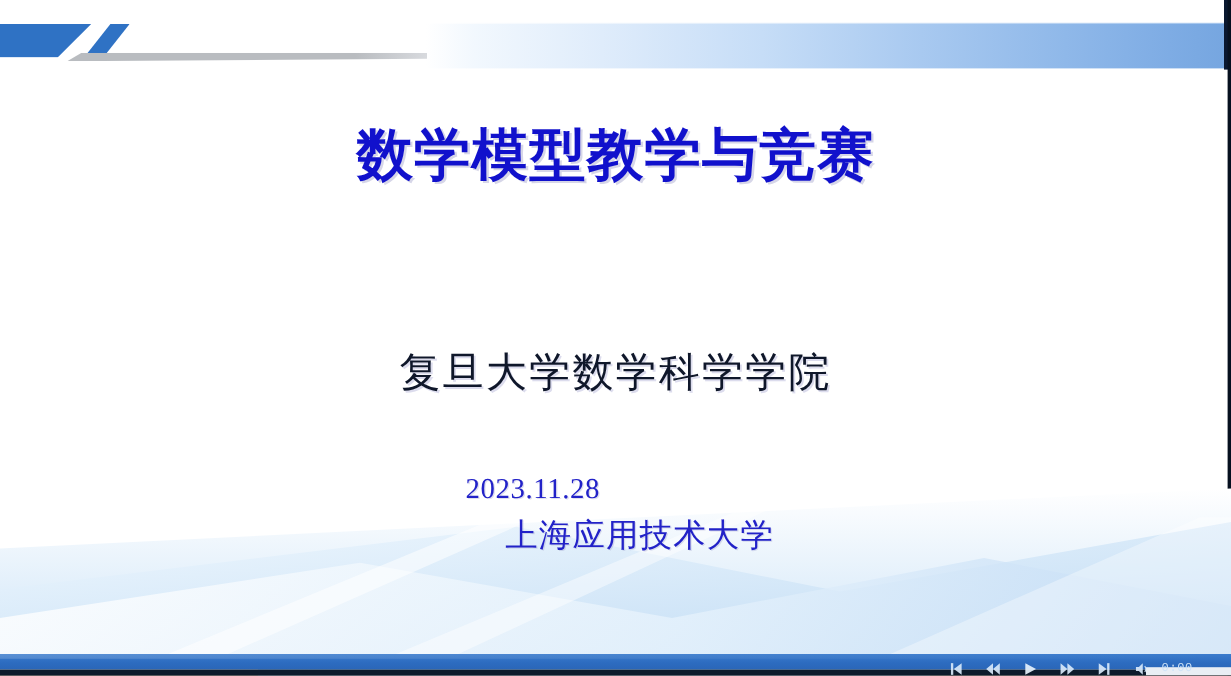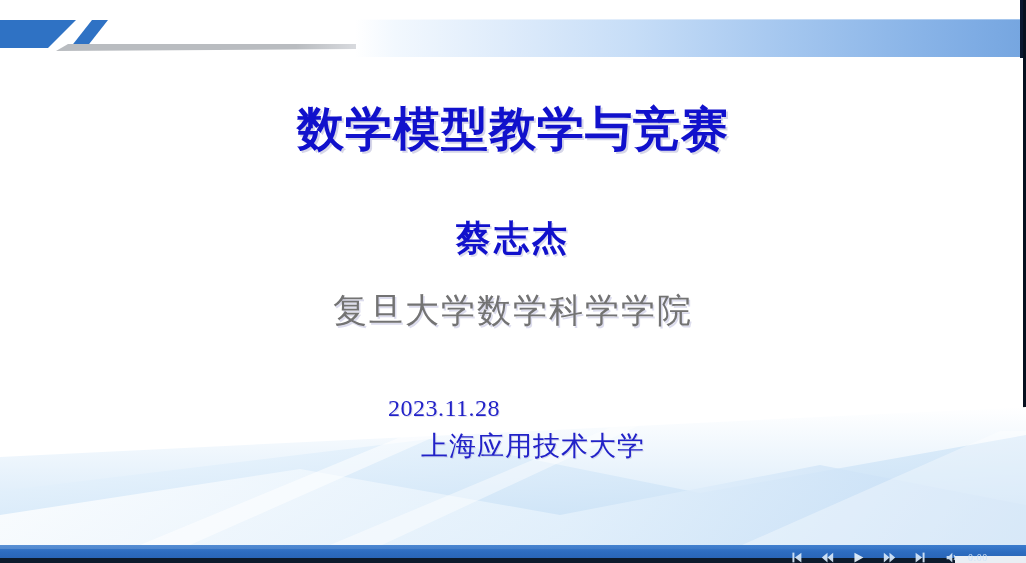--- a/index.html
+++ b/index.html
@@ -152,21 +152,21 @@
     opacity: 0.92;
     display: block;
   }
   .player-time {
     position: absolute;
     left: 968px;
     top: 552px;
     font-size: 10px;
     color: #cfe3f7;
     letter-spacing: 0.5px;
-    font-family: Liberation Serif, serif;
+    font-family: Liberation Mono, monospace;
     white-space: nowrap;
   }
   .player-panel-bg {
     position: absolute;
     left: 955px;
     top: 556px;
     width: 71px;
     height: 7px;
     background: #e9eef4;
   }
@@ -205,21 +205,21 @@
     text-shadow: 1.5px 1.5px 0 rgba(130,130,190,0.28);
   }
   .affiliation {
     position: absolute;
     left: 0;
     top: 288px;
     width: 1026px;
     font-family: "Liberation Serif", serif;
     font-size: 34px;
     letter-spacing: 2px;
-    color: #737373;
+    color: #0f172a;
     text-shadow: 1.5px 1.5px 0 rgba(140,140,195,0.30);
   }
   .date {
     position: absolute;
     left: 0;
     top: 395px;
     width: 888px;
     font-family: "Liberation Serif", serif;
     font-size: 24px;
     letter-spacing: 0.5px;
@@ -306,19 +306,18 @@
     </svg>
     <svg class="ctl" viewBox="0 0 16 16">
       <polygon points="2,6 5,6 9,2 9,14 5,10 2,10" fill="#d8e9fa"></polygon>
       <path d="M11,5 Q13.5,8 11,11" stroke="#d8e9fa" stroke-width="1.3" fill="none"></path>
     </svg>
   </div>
   <div class="player-time">0:00</div>
 
   <div class="content">
     <div class="slide-title">数学模型教学与竞赛</div>
-    <div class="author">蔡志杰</div>
     <div class="affiliation">复旦大学数学科学学院</div>
     <div class="date">2023.11.28</div>
     <div class="venue">上海应用技术大学</div>
   </div>
 
 </div>
 
 </body></html>

